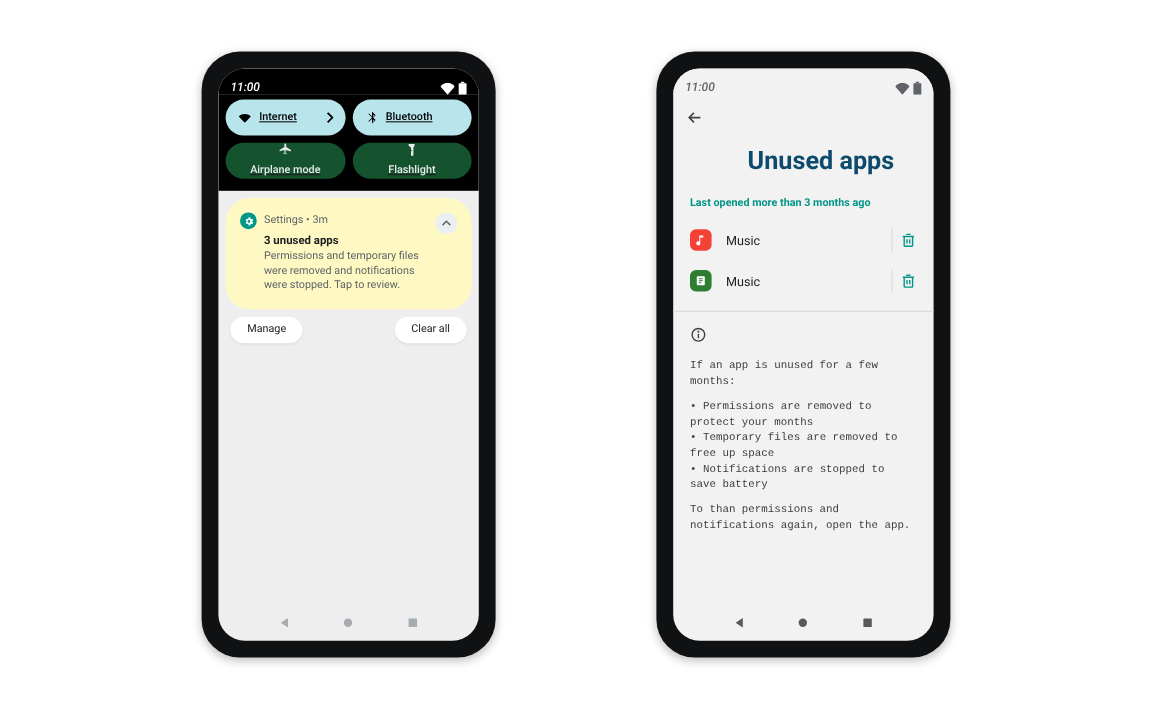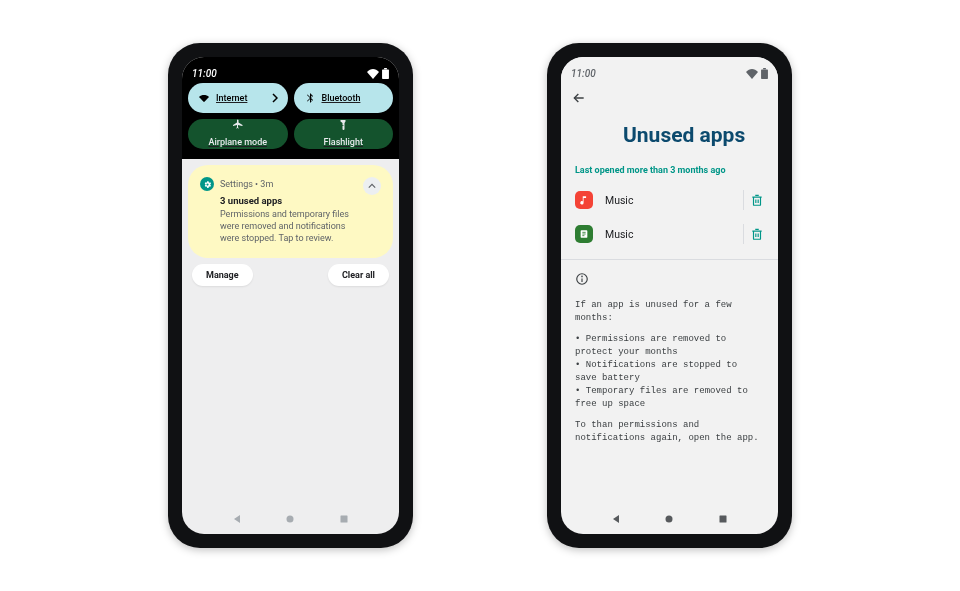--- a/index.html
+++ b/index.html
@@ -100,21 +100,21 @@
     background: #eceff1; display: flex; align-items: center; justify-content: center;
   }
 
   .notif-actions {
     display: flex; gap: 8px; padding: 6px 4px 0;
     justify-content: space-between;
   }
   .pill-btn {
     background: #fff; border-radius: 16px;
     padding: 6px 14px;
-    font-size: 9px; font-weight: 700;
+    font-size: 9px; font-weight: 400;
     color: #202124;
     cursor: pointer;
     box-shadow: 0 1px 2px rgba(0,0,0,0.08);
     text-align: center;
   }
 
   
   .navbar {
     position: absolute; bottom: 0; left: 0; right: 0;
     height: 30px;
@@ -337,22 +337,22 @@
       <div class="info-ic">
         <svg width="14" height="14" viewBox="0 0 24 24" fill="none" stroke="#3c4043" stroke-width="2">
             <circle cx="12" cy="12" r="9"></circle>
             <line x1="12" y1="11" x2="12" y2="17"></line>
             <circle cx="12" cy="7.5" r="0.5" fill="#3c4043"></circle>
           </svg>
       </div>
       <p>If an app is unused for a few months:</p>
       <ul>
         <li>Permissions are removed to protect your months</li>
+        <li>Temporary files are removed to free up space</li>
         <li>Notifications are stopped to save battery</li>
-        <li>Temporary files are removed to free up space</li>
       </ul>
       <p>To than permissions and notifications again, open the app.</p>
     </div>
 
     <div class="navbar light">
       <svg class="nav-ic" viewBox="0 0 24 24" fill="currentColor">
           <path d="M18 4v16L6 12z"></path>
         </svg>
       <svg class="nav-ic" viewBox="0 0 24 24" fill="currentColor">
           <circle cx="12" cy="12" r="7"></circle>

